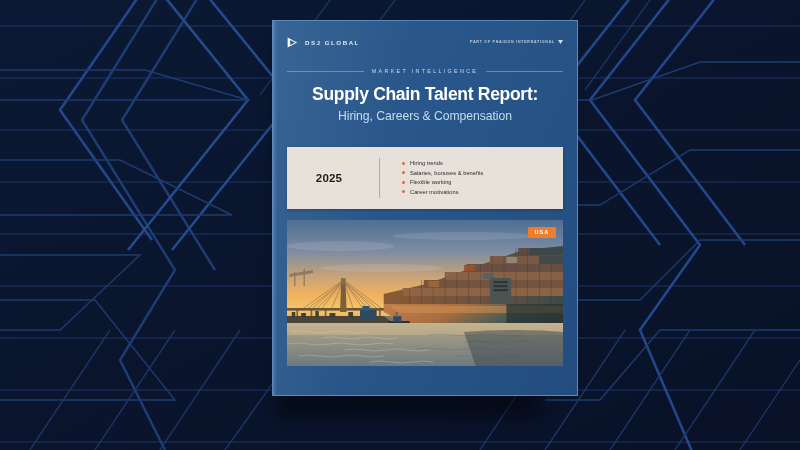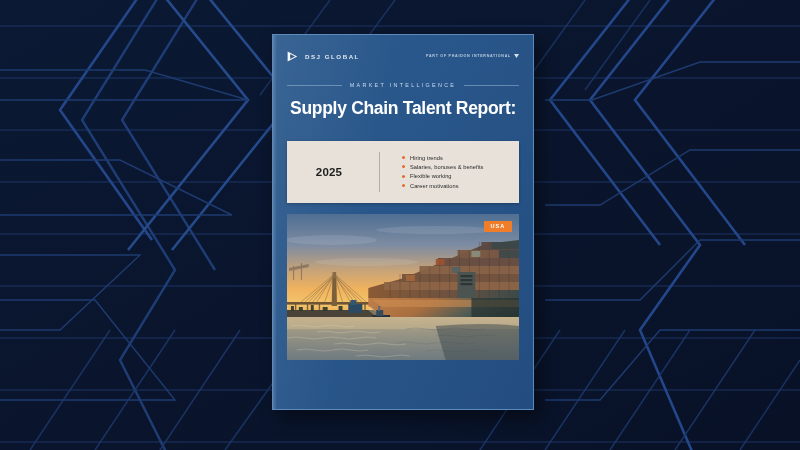--- a/index.html
+++ b/index.html
@@ -22,22 +22,22 @@
   #doc-shadow{
     position:absolute;
     left:272px; top:34px;
     width:262px; height:376px;
     background:rgba(0,0,0,0.45);
     filter:blur(9px);
     transform:translate(6px,7px);
   }
   #document{
     position:absolute;
-    left:272px; top:34px;
-    width:262px; height:376px;
+    left:272px; top:20px;
+    width:306px; height:376px;
     background:linear-gradient(115deg,#2d5b8e 0%,#29568a 45%,#234d80 100%);
     border:1px solid #5b8bbd;
     padding:13px 14px 12px 14px;
     display:flex; flex-direction:column;
   }
   
   #document::after{
     content:"";
     position:absolute; inset:0;
     background:linear-gradient(100deg,rgba(255,255,255,.06) 0%,rgba(255,255,255,0) 38%);
@@ -253,20 +253,21 @@
     </div>
 
     <div class="eyebrow">
       <span class="rule"></span>
       <span class="eyebrow-text">MARKET INTELLIGENCE</span>
       <span class="rule"></span>
     </div>
 
     <div class="title-block">
       <div class="title-main">Supply Chain Talent Report:</div>
+      <div class="title-sub">Hiring, Careers &amp; Compensation</div>
     </div>
 
     <div class="card">
       <div class="card-year">
         <span>2025</span>
       </div>
       <div class="card-divider"></div>
       <div class="card-list">
         <div class="bullet-row">
           <span class="bullet-dot"></span>

